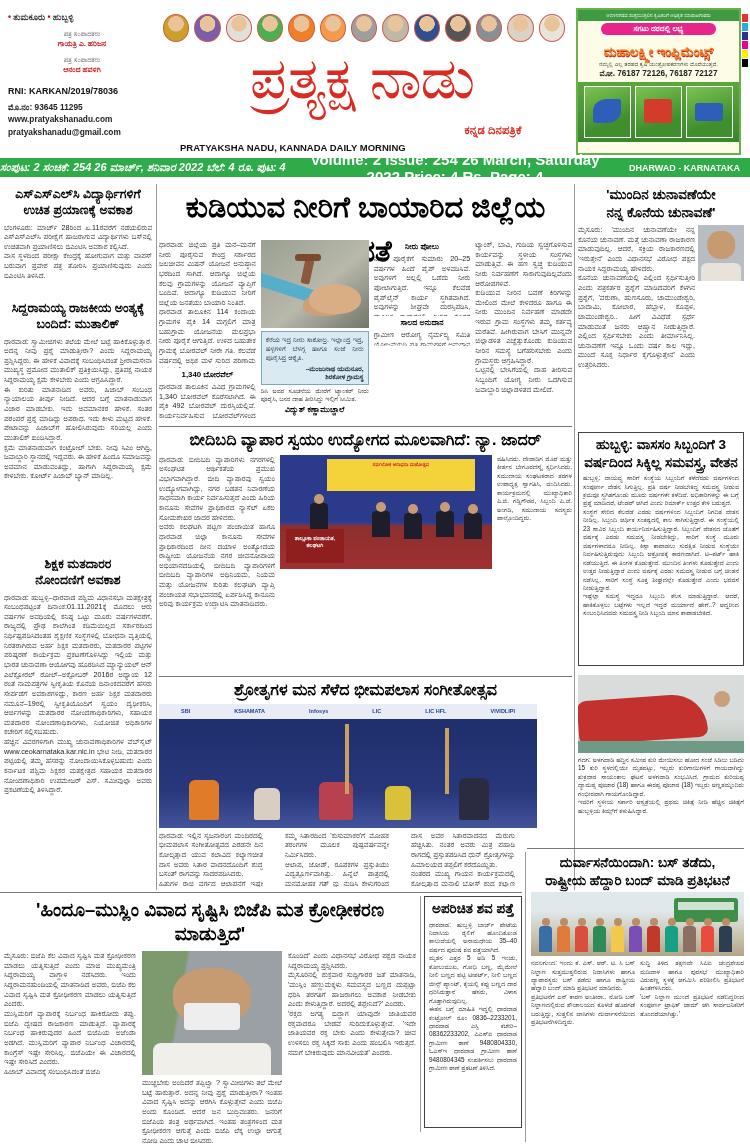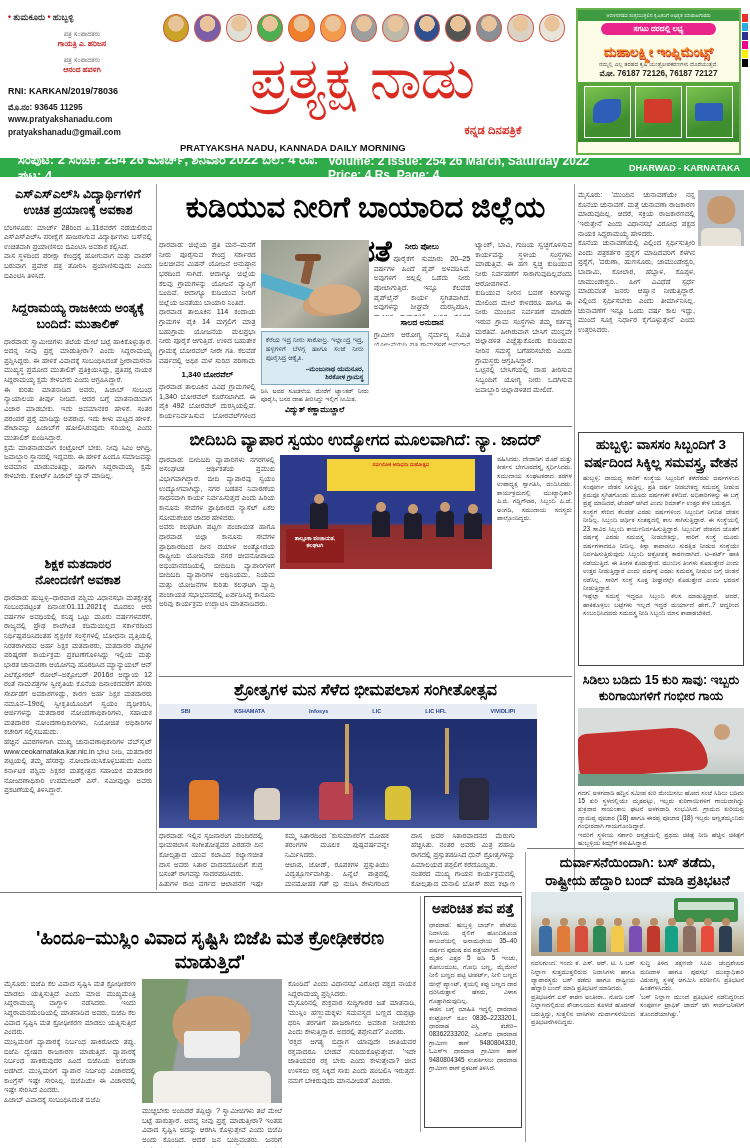--- a/index.html
+++ b/index.html
@@ -32,29 +32,29 @@
   .ad-products{display:flex;gap:4px;justify-content:center;margin-top:3px;
     background:linear-gradient(#5aa83c,#39872c);padding:4px 3px;}
   .prod{width:45px;height:50px;border:1px solid #fff;position:relative;
     background:linear-gradient(160deg,#7cc24f,#3f8f2f 70%);}
   .prod i{position:absolute;left:8px;top:12px;width:28px;height:24px;display:block;border-radius:3px;}
   .colorbars{right:2px;top:14px;width:6px;}
   .colorbars i{display:block;width:6px;height:8px;margin-bottom:1px;}
   
   .infobar{left:0;top:158px;width:750px;height:19px;background:#2fab4a;color:#fff;
     display:flex;align-items:center;font-weight:bold;box-sizing:border-box;}
-  .ib-kn{font-size:13px;padding-left:18px;width:310px;}
-  .ib-en{font-size:12px;width:290px;text-align:left;}
+  .ib-kn{font-size:11px;padding-left:0;width:310px;font-style:italic;}
+  .ib-en{font-size:15px;width:290px;text-align:center;}
   .ib-place{font-size:9px;flex:1;text-align:right;padding-right:10px;}
   
   .hd{font-weight:bold;color:#000;text-align:center;line-height:1.3;white-space:pre-line;}
   .hd13{font-size:12.5px;}
   .hd14{font-size:13.5px;}
   .hd16{font-size:16px;}
-  .hd19{font-size:18.5px;margin-top:28px;}
+  .hd19{font-size:18.5px;}
   .hd30{font-size:29px;line-height:1.5;}
   .bt{font-size:7.2px;line-height:1.34;text-align:justify;color:#222;white-space:pre-line;
       overflow:hidden;text-indent:0;}
   .bt6{font-size:6.4px;line-height:1.32;}
   .sub{font-weight:bold;text-align:center;font-size:7.8px;margin:2px 0;color:#000;}
   .vr{background:#9a9a9a;width:1px;}
   .hrule{background:#777;height:1px;}
   .boxed{border:1.5px solid #444;box-sizing:border-box;padding:3px 4px;background:#fff;}
   .cap{font-size:6.4px;line-height:1.3;color:#222;text-align:justify;white-space:pre-line;}
   
@@ -286,41 +286,41 @@
       <div class="bt" style="flex:1;height:56px;">ಕಮ್ಮ ಸಿತಾರದಿಂದ 'ಕುಸುಮಾಕರ'ಗೆ ಮೋಹಕ ತರಂಗಗಳ ಮೂಲಕ ಪುಷ್ಪವರ್ಷವನ್ನೇ ನಿರ್ಮಿಸಿದರು.
 ಆಲಾಪ, ಜೋಡ್, ರೂಪಕಗಳ ಪ್ರಸ್ತುತಿಯು ವಿದ್ವತ್ಪೂರ್ಣವಾಗಿತ್ತು. ಹಿನ್ನೆಲೆ ಪಾತ್ರದಲ್ಲಿ ಮನಮೋಹಕ ಗತ್ ನ್ನು ನುಡಿಸಿ ಕೇಳುಗರಿಂದ ಸೈ ಎನಿಸಿಕೊಂಡರು. ದೇಶಭೇದ ವರ್ಣರಂಜಿತ ಪ್ರತಿಭೆಯ ಕಲಾವಿದರ ಸಂಗಮವಿತ್ತು.</div>
       <div class="bt" style="flex:1;height:56px;">ದಾಸ ಅವರ ಸಿತಾರವಾದನದ ಮೆರುಗು ಹೆಚ್ಚಿಸಿತು. ನಂತರ ಅವರು ಮಿತ್ರ ಪಹಾಡಿ ರಾಗದಲ್ಲಿ ಪ್ರಸ್ತುತಪಡಿಸಿದ ಧುನ್ ಶ್ರೋತೃಗಳನ್ನು ಹಿಮಾಲಯದ ತಪ್ಪಲಿಗೆ ಕರೆದೊಯ್ದಿತು.
 ನಂತರದ ಮುಖ್ಯ ಗಾಯನ ಕಾರ್ಯಕ್ರಮದಲ್ಲಿ ಕೋಲ್ಕತ್ತಾದ ಮನಾಲಿ ಬೋಸ್ ಶುದ್ಧ ಕಲ್ಯಾಣ ರಾಗವನ್ನು ಪ್ರಸ್ತುತಪಡಿಸಿದರು.</div>
     </div>
   </section>
 
   <div class="abs vr" style="left:574px;top:184px;height:706px;"></div>
 
   <section class="abs" style="left:578px;top:186px;width:166px;">
+    <div class="hd hd14">'ಮುಂದಿನ ಚುನಾವಣೆಯೇ
+ನನ್ನ ಕೊನೆಯ ಚುನಾವಣೆ'</div>
     <div style="margin-top:4px;height:200px;overflow:hidden;">
       <div class="ph ph-sid2" style="float:right;width:46px;height:56px;margin:0 0 2px 3px;">
         <span class="face"></span>
           <span class="sh"></span>
       </div>
       <div class="bt" style="white-space:pre-line;">ಮೈಸೂರು: 'ಮುಂದಿನ ಚುನಾವಣೆಯೇ ನನ್ನ ಕೊನೆಯ ಚುನಾವಣೆ. ಮತ್ತೆ ಚುನಾವಣಾ ರಾಜಕಾರಣ ಮಾಡುವುದಿಲ್ಲ. ಆದರೆ, ಸಕ್ರಿಯ ರಾಜಕಾರಣದಲ್ಲಿ 'ಇರುತ್ತೇನೆ' ಎಂದು ವಿಧಾನಸಭೆ ವಿರೋಧ ಪಕ್ಷದ ನಾಯಕ ಸಿದ್ದರಾಮಯ್ಯ ಹೇಳಿದರು.
 ಕೊನೆಯ ಚುನಾವಣೆಯಲ್ಲಿ ಎಲ್ಲಿಂದ ಸ್ಪರ್ಧಿಸುತ್ತೀರಿ ಎಂದು ಪತ್ರಕರ್ತರ ಪ್ರಶ್ನೆಗೆ ಮಾಡಿದವರಿಗೆ ಕೆಳಗಿನ ಪ್ರಶ್ನೆಗೆ, 'ವರುಣಾ, ಹುಣಸೂರು, ಚಾಮುಂಡೇಶ್ವರಿ, ಬಾದಾಮಿ, ಕೋಲಾರ, ಹೆಬ್ಬಾಳ, ಕೊಪ್ಪಳ, ಚಾಮುಂಡೇಶ್ವರಿ.. ಹೀಗೆ ವಿವಿಧೆಡೆ ಸ್ಪರ್ಧೆ ಮಾಡುವಂತೆ ಜನರು ಆಹ್ವಾನ ನೀಡುತ್ತಿದ್ದಾರೆ. ಎಲ್ಲಿಂದ ಸ್ಪರ್ಧಿಸಬೇಕು ಎಂದು ತೀರ್ಮಾನಿಸಿಲ್ಲ. ಚುನಾವಣೆಗೆ ಇನ್ನೂ ಒಂದು ವರ್ಷ ಕಾಲ ಇದ್ದು, ಮುಂದೆ ಸೂಕ್ತ ನಿರ್ಧಾರ ಕೈಗೊಳ್ಳುತ್ತೇನೆ' ಎಂದು ಉತ್ತರಿಸಿದರು.</div>
     </div>
   </section>
 
   <section class="abs boxed" style="left:578px;top:432px;width:166px;height:234px;">
     <div class="hd hd14">ಹುಬ್ಬಳ್ಳಿ: ವಾಸಸಂ ಸಿಬ್ಬಂದಿಗೆ 3
 ವರ್ಷದಿಂದ ಸಿಕ್ಕಿಲ್ಲ ಸಮವಸ್ತ್ರ, ವೇತನ</div>
     <div class="bt bt6" style="margin-top:3px;height:188px;">ಹುಬ್ಬಳ್ಳಿ: ವಾಯವ್ಯ ಸಾರಿಗೆ ಸಂಸ್ಥೆಯ ಸಿಬ್ಬಂದಿಗೆ ಕಳೆದೆರಡು ವರ್ಷಗಳಿಂದ ಸಂಪೂರ್ಣ ವೇತನ ಸಿಗುತ್ತಿಲ್ಲ. ಪ್ರತಿ ವರ್ಷ ನೀಡಬೇಕಿದ್ದ ಸಮವಸ್ತ್ರ ನೀಡುವ ಕ್ರಮವೂ ಸ್ಥಗಿತಗೊಂಡು ಮೂರು ವರ್ಷಗಳೇ ಕಳೆದಿವೆ. ಅಧಿಕಾರಿಗಳನ್ನು ಈ ಬಗ್ಗೆ ಪ್ರಶ್ನೆ ಮಾಡಿದರೆ, ಟೆಂಡರ್ ಆಗಿದೆ ಎಂದು ರಿಮಾರ್ಕ್ ಉತ್ತರ ಕೇಳಿ ಬರುತ್ತದೆ.
 ಸಂಸ್ಥೆಗೆ ಸೇರಿದ ಕೆಲವೆಡೆ ಎರಡು ವರ್ಷಗಳಿಂದ ಸಿಬ್ಬಂದಿಗೆ ನಿಗದಿತ ವೇತನ ನೀಡಿಲ್ಲ. ಸಿಬ್ಬಂದಿ ಆರ್ಥಿಕ ಸಂಕಷ್ಟದಲ್ಲಿ ಕಾಲ ಸಾಗಿಸುತ್ತಿದ್ದಾರೆ. ಈ ಸಂಸ್ಥೆಯಲ್ಲಿ 23 ಸಾವಿರ ಸಿಬ್ಬಂದಿ ಕಾರ್ಯನಿರ್ವಹಿಸುತ್ತಿದ್ದಾರೆ. ಸಿಬ್ಬಂದಿಗೆ ವೇತನದ ಜೊತೆಗೆ ವರ್ಷಕ್ಕೆ ಎರಡು ಸಮವಸ್ತ್ರ ನೀಡಬೇಕಿದ್ದು, ಸಾರಿಗೆ ಸಂಸ್ಥೆ ಮೂರು ವರ್ಷಗಳಾದರೂ ನೀಡಿಲ್ಲ. ಕಿಸ್ಸಾ ಕಾಪಾಡಲು ಸುರಕ್ಷಿತ ನೀಡುವ ಸಂಸ್ಥೆಯೇ ನಿರ್ವಹಿಸುತ್ತಿರುವುದು ಸಿಬ್ಬಂದಿ ಆಕ್ರೋಶಕ್ಕೆ ಕಾರಣವಾಗಿದೆ. ಟಿ–ಶರ್ಟ್ ಹಾಕಿ ನಡೆಯುತ್ತಿದೆ. ಈ ತಿಂಗಳ ಕೊಡುತ್ತೇವೆ. ಮುಂದಿನ ತಿಂಗಳು ಕೊಡುತ್ತೇವೆ ಎಂದು ಉತ್ತರ ನೀಡುತ್ತಿದ್ದಾರೆ ಎಂದು ವರ್ಷಕ್ಕೆ ಎರಡು ಸಮವಸ್ತ್ರ ನೀಡುವ ಬಗ್ಗೆ ಚಿಂತನೆ ನಡೆಸಿಲ್ಲ. ಸಾರಿಗೆ ಸಂಸ್ಥೆ ಸೂಕ್ತ ಶೀಘ್ರದಲ್ಲೇ ಕೊಡುತ್ತೇವೆ ಎಂದು ಭರವಸೆ ನೀಡುತ್ತಿದ್ದಾರೆ.
 ಇಷ್ಟೆಲ್ಲಾ ಸಮಸ್ಯೆ ಇದ್ದರೂ ಸಿಬ್ಬಂದಿ ಕೆಲಸ ಮಾಡುತ್ತಿದ್ದಾರೆ. ಆದರೆ, ಹಾಕಿಕೊಳ್ಳಲು ಬಟ್ಟೆಗಳು ಇಲ್ಲದೆ ಇದ್ದರೆ ಮರ್ಯಾದೆ ಹೇಗೆ..? ಆದ್ದರಿಂದ ಸಂಬಂಧಿಸಿದವರು ಸಮವಸ್ತ್ರ ನೀಡಿ ಸಿಬ್ಬಂದಿ ಮಾನ ಕಾಪಾಡಬೇಕಿದೆ.</div>
   </section>
 
   <section class="abs" style="left:578px;top:672px;width:166px;">
-    <div class="hd hd13">ಸಿಡಿಲು ಬಡಿದು 15 ಕುರಿ ಸಾವು: ಇಬ್ಬರು
-ಕುರಿಗಾಯಿಗಳಿಗೆ ಗಂಭೀರ ಗಾಯ</div>
     <div class="ph ph-hosp" style="width:166px;height:78px;margin-top:3px;">
       <span class="blanket"></span>
         <span class="head"></span>
         <span class="bed"></span>
     </div>
     <div class="bt bt6" style="margin-top:3px;height:66px;">ಗದಗ: ಅಳಗವಾಡಿ ಹದ್ದಿನ ಸಮೀಪ ಕುರಿ ಮೇಯಿಸಲು ಹೋದ ಸಂಜೆ ಸಿಡಿಲು ಬಡಿದು 15 ಕುರಿ ಸ್ಥಳದಲ್ಲಿಯೇ ಮೃತಪಟ್ಟು, ಇಬ್ಬರು ಕುರಿಗಾಯಿಗಳಿಗೆ ಗಾಯವಾಗಿದ್ದು ಶುಕ್ರವಾರ ಸಾಯಂಕಾಲ ಘಟನೆ ಅಳಗವಾಡಿ ಸಂಭವಿಸಿದೆ. ಗ್ರಾಮದ ಕುರಿಯಪ್ಪ ದ್ಯಾಮಪ್ಪ ಪೂಜಾರ (18) ಹಾಗೂ ಈರಪ್ಪ ಪೂಜಾರ (18) ಇಬ್ಬರು ಅಣ್ಣತಮ್ಮಂದಿರು ಗಂಭೀರವಾಗಿ ಗಾಯಗೊಂಡಿದ್ದಾರೆ.
 ಇವರಿಗೆ ಸ್ಥಳೀಯ ಸರ್ಕಾರಿ ಆಸ್ಪತ್ರೆಯಲ್ಲಿ ಪ್ರಥಮ ಚಿಕಿತ್ಸೆ ನೀಡಿ ಹೆಚ್ಚಿನ ಚಿಕಿತ್ಸೆಗೆ ಹುಬ್ಬಳ್ಳಿಯ ಕಿಮ್ಸ್‌ಗೆ ಕಳುಹಿಸಿದ್ದಾರೆ.</div>
   </section>
 
   <div class="abs hrule" style="left:0;top:892px;width:522px;"></div>

